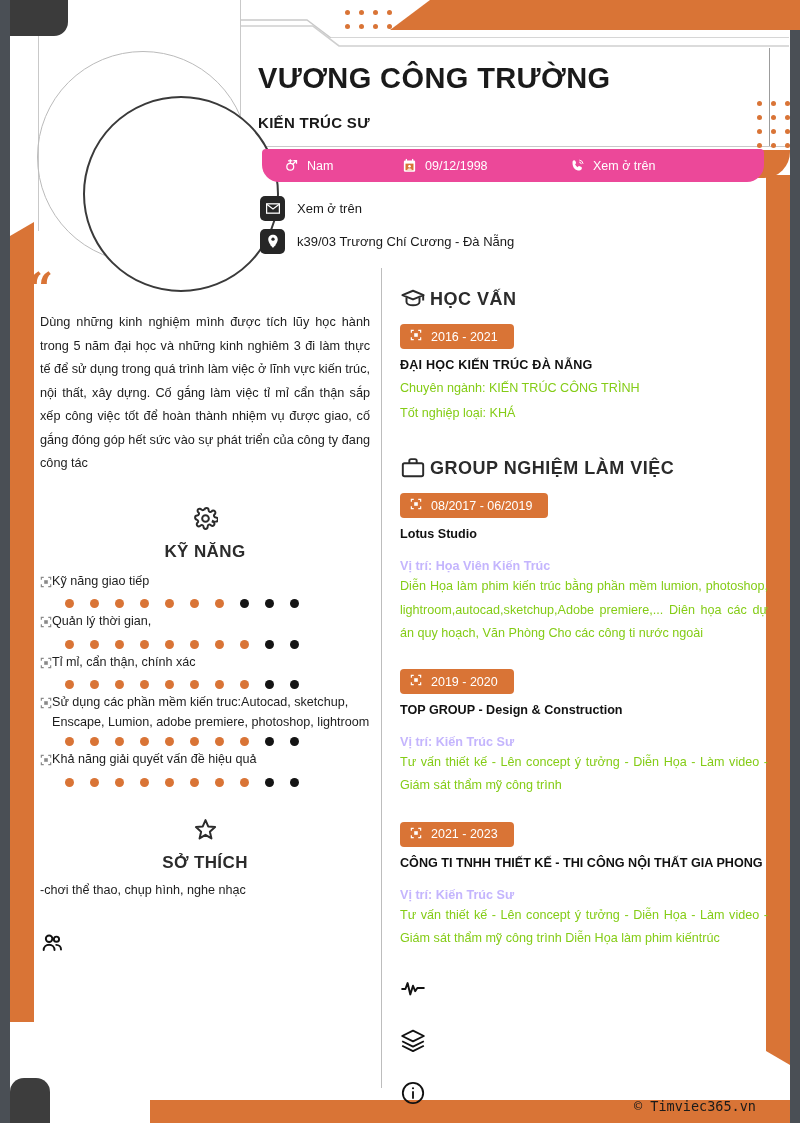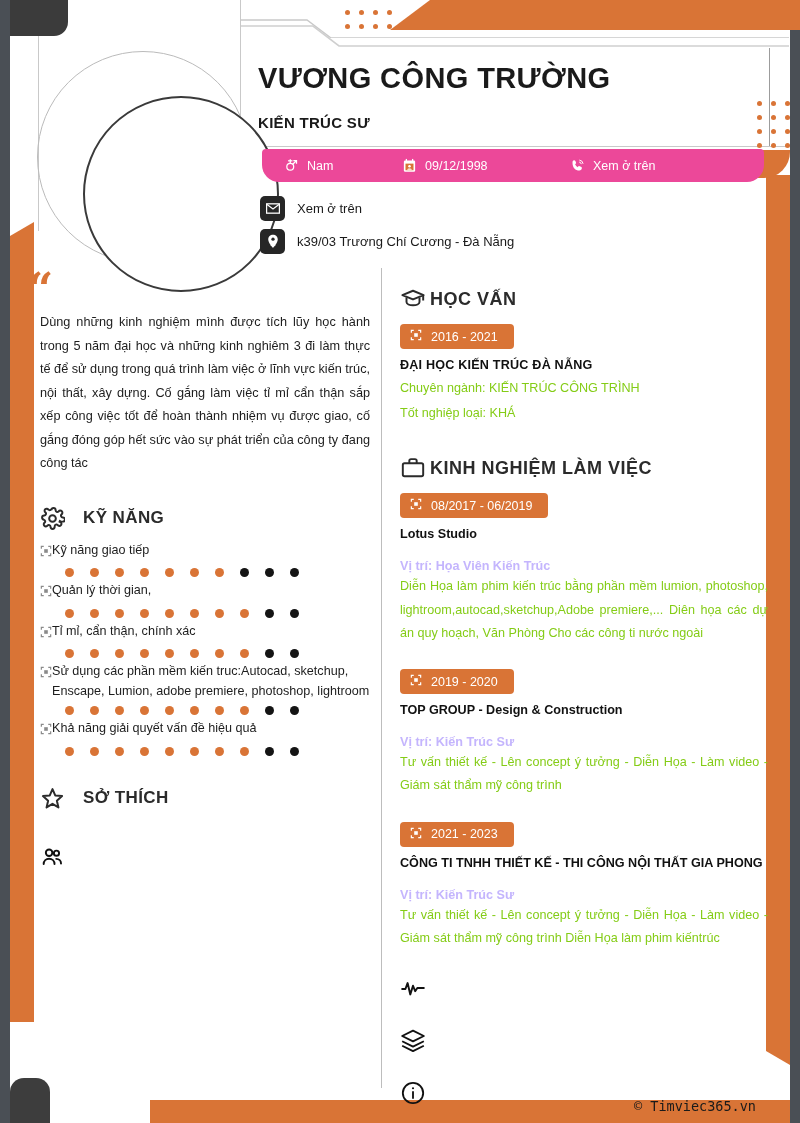--- a/index.html
+++ b/index.html
@@ -129,22 +129,22 @@
   .left-col { position: absolute; left: 40px; top: 272px; width: 330px; }
   .quote-mark {
     font-size: 44px; font-weight: bold; color: #d97436;
     font-family: "DejaVu Serif", serif; line-height: .8; margin-left: -12px;
   }
   .summary {
     font-size: 12.7px; line-height: 1.85; color: #1d1d1d;
     text-align: justify; margin-top: 4px;
   }
   .sec-head {
-    display: flex; align-items: center; gap: 18px;
-    margin-top: 30px; margin-bottom: 10px;
+    display: flex; align-items: center; gap: 11px;
+    margin-top: 30px; margin-bottom: 10px; flex-direction: column;
   }
   .sec-head .sec-ico { width: 25px; height: 25px; display: block; }
   .sec-head .sec-txt { font-size: 17px; font-weight: bold; color: #2b2b2b; letter-spacing: .4px; }
 
   .skill { margin-top: 2px; }
   .skill-label {
     display: flex; gap: 0; font-size: 12.6px; color: #1d1d1d; line-height: 1.55;
   }
   .skill-label .bullet { flex: 0 0 auto; margin-top: 3px; }
   .rating { display: flex; gap: 0; margin: 5px 0 4px 25px; }
@@ -413,20 +413,21 @@
           </div>
         </div>
       </div>
 
     <div class="sec-head">
       <svg class="sec-ico" viewBox="0 0 24 24" fill="none" stroke="#2b2b2b" stroke-width="1.9" stroke-linejoin="round">
         <polygon points="12,3 14.6,9.1 21.2,9.7 16.2,14.1 17.7,20.6 12,17.1 6.3,20.6 7.8,14.1 2.8,9.7 9.4,9.1"></polygon>
       </svg>
       <span class="sec-txt">SỞ THÍCH</span>
     </div>
+    <div class="hobby-text">-chơi thể thao, chụp hình, nghe nhạc</div>
 
     <svg class="left-extra-ico" viewBox="0 0 24 24" fill="none" stroke="#111" stroke-width="1.8" stroke-linecap="round">
       <circle cx="8.4" cy="7.2" r="3"></circle>
       <circle cx="15.2" cy="7.6" r="2.4"></circle>
       <path d="M3.4 17.6c0-3 2.3-5 5-5s5 2 5 5"></path>
       <path d="M15 12.8c2.6 0 4.4 1.8 4.4 4.2"></path>
     </svg>
   </div>
 
   <div class="right-col">
@@ -446,21 +447,21 @@
               </svg></span>
             <span>2016 - 2021</span>
           </div><div class="entry-org caps">ĐẠI HỌC KIẾN TRÚC ĐÀ NẴNG</div><div class="entry-desc" style="text-align: left;">Chuyên ngành: KIẾN TRÚC CÔNG TRÌNH</div><div class="entry-desc" style="text-align: left;">Tốt nghiệp loại: KHÁ</div></div>
       </div>
 
     <div class="r-sec-head" style="margin-top:30px">
       <svg class="sec-ico" viewBox="0 0 24 24" fill="none" stroke="#2b2b2b" stroke-width="1.8" stroke-linejoin="round">
         <rect x="2.6" y="7.6" width="18.8" height="12" rx="1.6"></rect>
         <path d="M8.6 7.6V5.4c0-.9.7-1.6 1.6-1.6h3.6c.9 0 1.6.7 1.6 1.6v2.2"></path>
       </svg>
-      <span class="sec-txt">KINH NGHIỆM LÀM VIỆC</span>
+      <span class="sec-txt">GROUP NGHIỆM LÀM VIỆC</span>
     </div>
     <div id="experience-list">
         <div class="entry"><div class="date-pill">
             <span style="display: block;"><svg width="12" height="12" viewBox="0 0 16 16">
                 <path d="M1 1h4v1.6H2.6V5H1zM15 1v4h-1.6V2.6H11V1zM1 15v-4h1.6v2.4H5V15zM15 15h-4v-1.6h2.4V11H15z" fill="#ffffff"></path>
                 <rect x="5.6" y="5.6" width="4.8" height="4.8" fill="#ffffff"></rect>
               </svg></span>
             <span>08/2017 - 06/2019</span>
           </div><div class="entry-org">Lotus Studio</div><div class="entry-role">Vị trí: Họa Viên Kiến Trúc</div><div class="entry-desc">Diễn Họa làm phim kiến trúc bằng phần mềm lumion, photoshop, lightroom,autocad,sketchup,Adobe premiere,... Diên họa các dự án quy hoạch, Văn Phòng Cho các công ti nước ngoài</div></div>
         <div class="r-spacer"></div>

